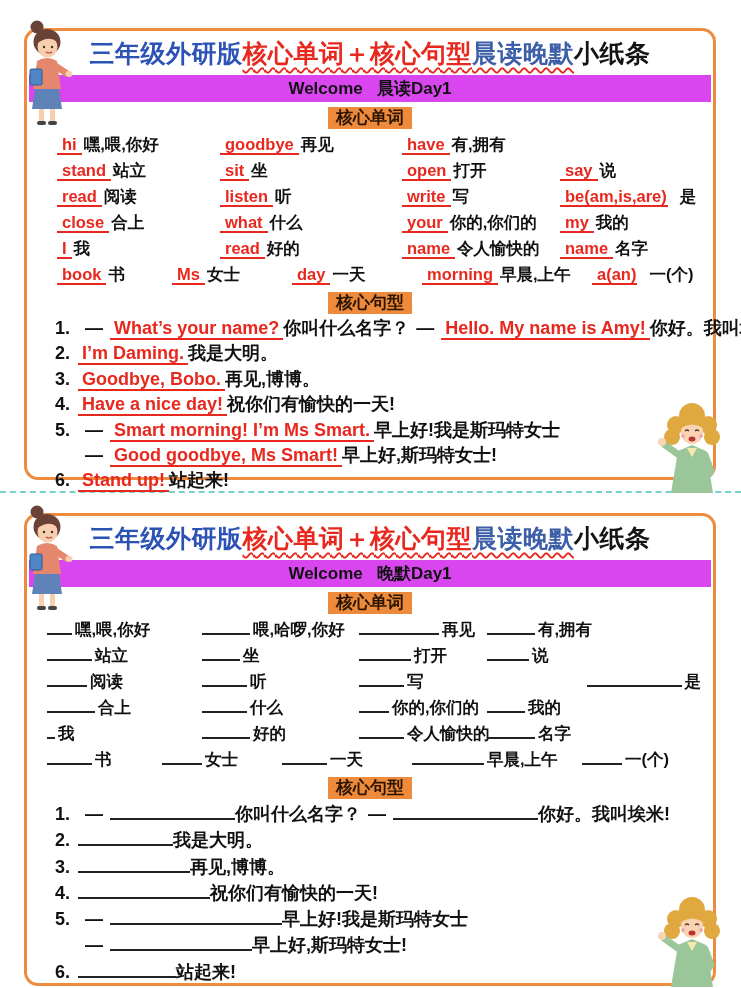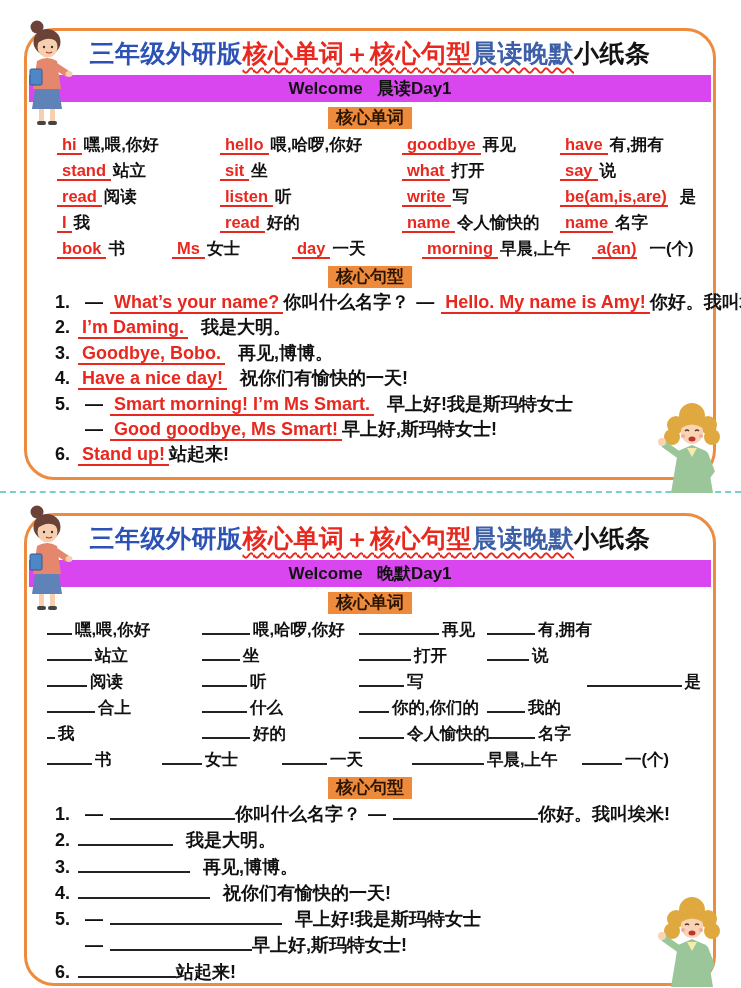--- a/index.html
+++ b/index.html
@@ -1,20 +1,20 @@
 <!DOCTYPE html>
 <html><head>
 <meta charset="utf-8">
 <style>
   *{margin:0;padding:0;box-sizing:border-box}
   html,body{background:#fff}
   body{width:741px;height:988px;overflow:hidden;position:relative;
        font-family:"Liberation Sans","DejaVu Sans",sans-serif;font-weight:bold;color:#111}
   .sheet{position:relative;margin-left:24px;width:692px;border:3px solid #ed8b3f;
-         border-radius:30px;background:#fff}
+         border-radius:14px;background:#fff}
   .sheet1{margin-top:28px;height:452px}
   .sheet2{margin-top:20px;height:473px}
   .divider{margin-top:11px;width:741px;border-top:2px dashed #78d1c8;height:0}
   .title{margin-top:6px;text-align:center;font-size:25px;letter-spacing:.5px;white-space:nowrap}
   .t-blue{color:#2b52b4}.t-red{color:#e8281e}.t-navy{color:#3c5fa8}.t-black{color:#141414}
   .wavy{text-decoration:underline wavy #e8281e 2px;text-underline-offset:5px}
   .banner{margin:5px 2px 0;height:27px;background:#d946ef;display:flex;align-items:center;
           justify-content:center;font-size:17px;white-space:pre}
   .badge{width:fit-content;margin:5px auto 2px;background:#ee8a3b;color:#2b1500;
          font-size:17px;line-height:22px;padding:0 8px}
@@ -33,21 +33,21 @@
   .wblank{display:inline-block;border-bottom:2px solid #222;height:13px;margin-right:3px}
   .sents{margin-top:2px;font-size:18px;padding:0 8px 0 28px}
   .sline{white-space:nowrap}
   .sheet1 .sline{line-height:25.4px}
   .sheet2 .sline{line-height:26.3px}
   .snum{display:inline-block;width:23px}
   .cont{padding-left:23px}
   .dash{margin:0 7px}
   .sen{color:#e8281e;border-bottom:2px solid #e8281e;padding:0 4px}
   .sblank{display:inline-block;border-bottom:2px solid #222;height:14px}
-  .szh.gap{margin-left:13px}
+  .szh.gap{margin-left:0}
   .avatar{position:absolute;z-index:3;line-height:0}
   .tl{left:-10px;top:-12px}
   .br{right:-22px;bottom:-16px}
   .sheet2 .br{bottom:-4px}
 </style>
 </head>
 <body>
 
 <section class="sheet sheet1">
   <div class="avatar tl">
@@ -69,35 +69,40 @@
       <rect x="20" y="102" width="9" height="4" rx="2" fill="#444"></rect>
       <rect x="31" y="102" width="9" height="4" rx="2" fill="#444"></rect>
     </svg>
   </div>
   <h1 class="title"><span class="t-blue">三年级外研版</span><span class="t-red wavy">核心单词＋核心句型</span><span class="t-navy wavy">晨读晚默</span><span class="t-black">小纸条</span></h1>
   <div class="banner">Welcome   晨读Day1</div>
   <div class="badge">核心单词</div>
   <div class="words" id="p1-words">
       <div class="wrow">
         <span class="wcell"><span class="wen">hi</span><span class="wzh">嘿,喂,你好</span></span>
-        <span class="wcell"><span class="wen">hello</span><span class="wzh">喂,哈啰,你好</span></span>
         <span class="wcell"><span class="wen">goodbye</span><span class="wzh">再见</span></span>
         <span class="wcell"><span class="wen">have</span><span class="wzh">有,拥有</span></span>
       </div>
       <div class="wrow">
         <span class="wcell"><span class="wen">stand</span><span class="wzh">站立</span></span>
         <span class="wcell"><span class="wen">sit</span><span class="wzh">坐</span></span>
-        <span class="wcell"><span class="wen">what</span><span class="wzh">打开</span></span>
+        <span class="wcell"><span class="wen">open</span><span class="wzh">打开</span></span>
         <span class="wcell"><span class="wen">say</span><span class="wzh">说</span></span>
       </div>
       <div class="wrow">
         <span class="wcell"><span class="wen">read</span><span class="wzh">阅读</span></span>
         <span class="wcell"><span class="wen">listen</span><span class="wzh">听</span></span>
         <span class="wcell"><span class="wen">write</span><span class="wzh">写</span></span>
         <span class="wcell"><span class="wen tight">be(am,is,are)</span><span class="wzh">是</span></span>
+      </div>
+      <div class="wrow">
+        <span class="wcell"><span class="wen">close</span><span class="wzh">合上</span></span>
+        <span class="wcell"><span class="wen">what</span><span class="wzh">什么</span></span>
+        <span class="wcell"><span class="wen">your</span><span class="wzh">你的,你们的</span></span>
+        <span class="wcell"><span class="wen">my</span><span class="wzh">我的</span></span>
       </div>
       <div class="wrow">
         <span class="wcell"><span class="wen">I</span><span class="wzh">我</span></span>
         <span class="wcell"><span class="wen">read</span><span class="wzh">好的</span></span>
         <span class="wcell"><span class="wen">name</span><span class="wzh">令人愉快的</span></span>
         <span class="wcell"><span class="wen">name</span><span class="wzh">名字</span></span>
       </div>
       <div class="wrow wide">
         <span class="wcell"><span class="wen">book</span><span class="wzh">书</span></span>
         <span class="wcell"><span class="wen">Ms</span><span class="wzh">女士</span></span>

